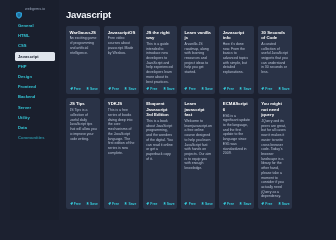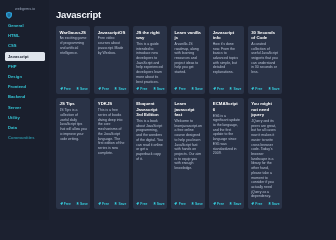--- a/index.html
+++ b/index.html
@@ -2,21 +2,21 @@
 <html><head>
 <meta charset="utf-8">
 <style>
   * { box-sizing: border-box; margin: 0; padding: 0; }
   html, body {
     width: 336px; height: 220px;
     background: #1c2130;
     font-family: "Liberation Sans", sans-serif;
     overflow: hidden;
   }
-  .app { display: flex; width: 288px; height: 220px; }
+  .app { display: flex; width: 288px; height: 220px; margin-left: 10px; }
 
   
   .sidebar {
     width: 49px; height: 220px;
     background: #1a1f2d;
     padding: 4px 4px 0 5px;
     flex: 0 0 49px;
     display: flex; flex-direction: column;
   }
   .brand { display: flex; align-items: center; gap: 2px; margin-bottom: 7px; height: 10px; }

